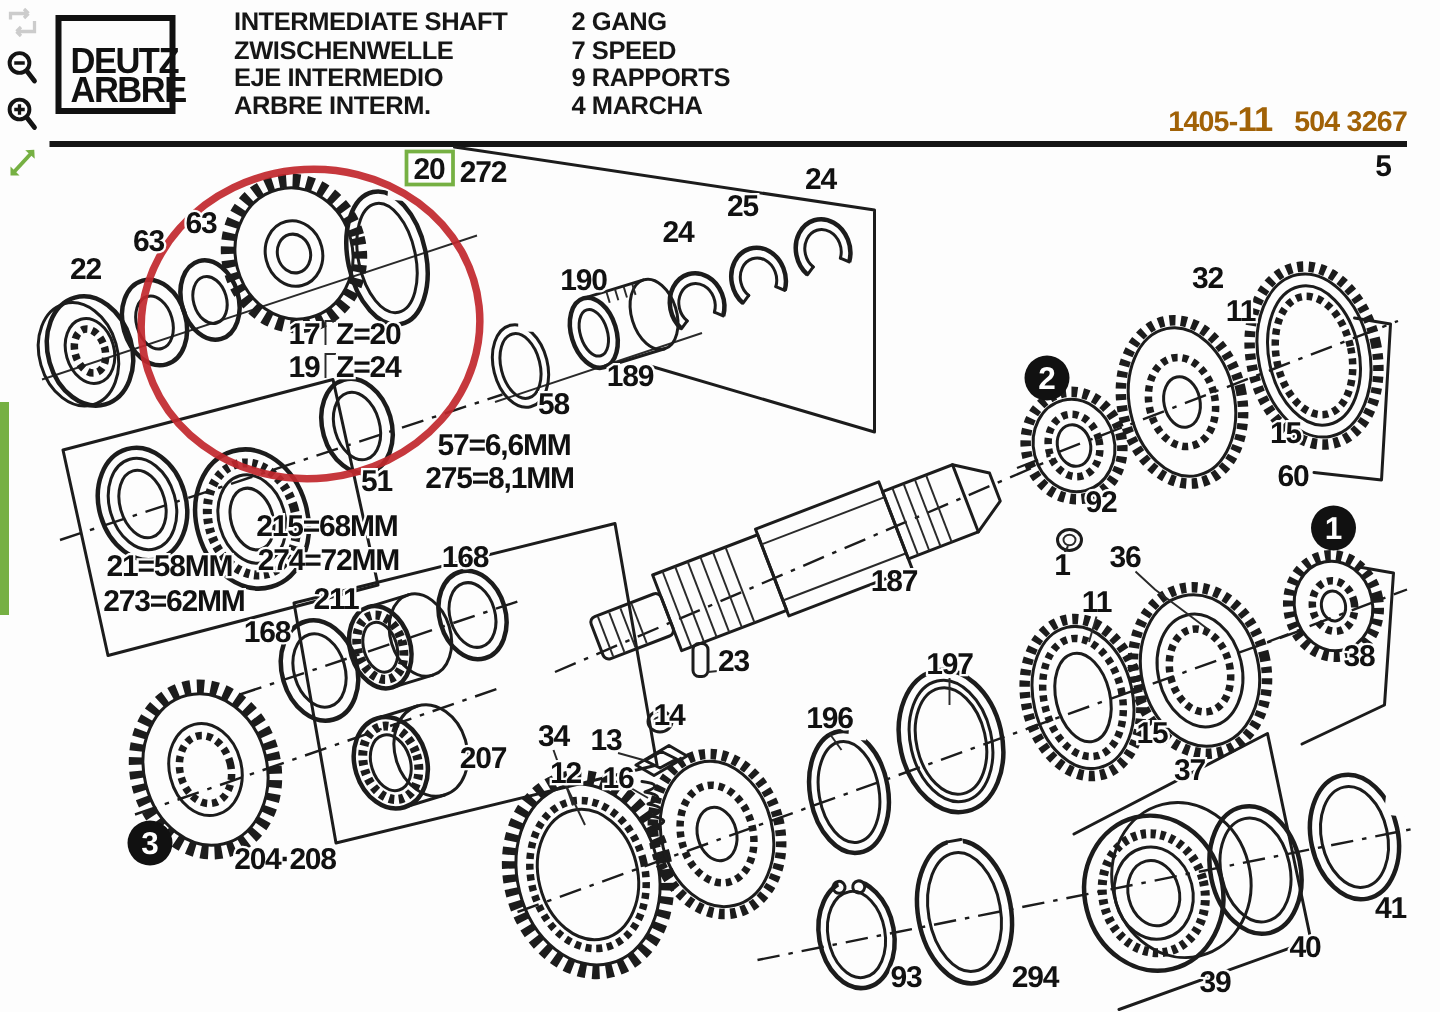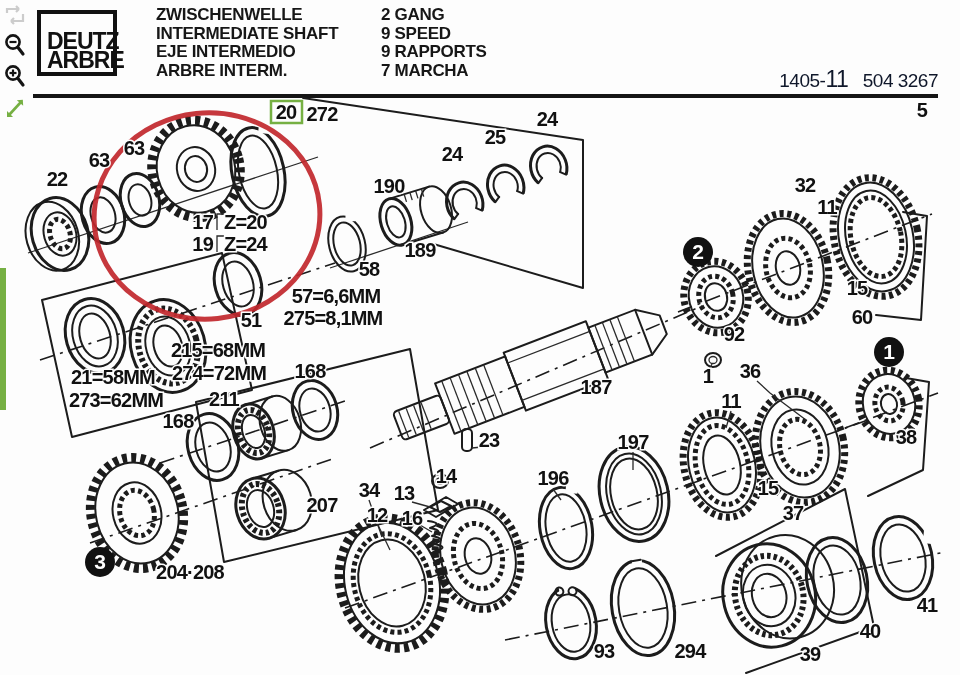--- a/index.html
+++ b/index.html
@@ -5,21 +5,21 @@
   html,body{margin:0;padding:0;background:#fff;width:960px;height:675px;overflow:hidden}
   .stage{position:relative;width:960px;height:675px;background:#fdfdfd;font-family:"Liberation Sans",sans-serif}
   .diagram-svg{position:absolute;left:0;top:0;width:960px;height:675px}
   
   .logo{position:absolute;left:37px;top:10px;width:80px;height:66px;border:4px solid #111;
         display:flex;flex-direction:column;justify-content:flex-end;padding:0 0 2px 6px;box-sizing:border-box}
   .logo span{font-weight:bold;font-size:23px;line-height:19px;letter-spacing:-1px;color:#111;transform:scaleY(1.05);transform-origin:left bottom}
   .titles{position:absolute;left:156px;top:6px;margin:0;padding:0;list-style:none}
   .titles li{font-weight:bold;font-size:17px;line-height:18.6px;letter-spacing:-0.3px;color:#161616;white-space:nowrap}
   .variants{left:381px}
-  .doc-code{position:absolute;top:66px;right:22px;font-weight:normal;color:#0f172a;white-space:nowrap}
+  .doc-code{position:absolute;top:66px;right:22px;font-weight:bold;color:#a16207;white-space:nowrap}
   .doc-code .grp{font-size:19px;letter-spacing:-0.5px}
   .doc-code .sheet{font-size:23px;letter-spacing:-0.5px}
   .doc-code .num{font-size:19px;letter-spacing:-0.5px;margin-left:10px}
   .rule{position:absolute;left:33px;top:94px;width:905px;height:4px;background:#151515}
   
   .toolbar{position:absolute;left:2px;top:2px;width:30px;display:flex;flex-direction:column;align-items:flex-start;gap:5px;z-index:5}
   .tb{width:26px;height:26px;display:flex;align-items:center;justify-content:center}
   .green-bar{position:absolute;left:0;top:268px;width:6px;height:142px;background:#76b043;z-index:4}
   
   .ln{fill:none;stroke:#1c1c1c;stroke-width:2;stroke-linejoin:round;stroke-linecap:round}
@@ -70,30 +70,30 @@
     </div>
   </div>
   <div class="green-bar"></div>
 
   <div>
     <div class="logo">
       <span>DEUTZ</span>
       <span>ARBRE</span>
     </div>
     <ul class="titles">
+      <li>INTERMEDIATE SHAFT</li>
       <li>ZWISCHENWELLE</li>
-      <li>INTERMEDIATE SHAFT</li>
       <li>EJE INTERMEDIO</li>
       <li>ARBRE INTERM.</li>
     </ul>
     <ul class="titles variants">
       <li>2 GANG</li>
-      <li>9 SPEED</li>
+      <li>7 SPEED</li>
       <li>9 RAPPORTS</li>
-      <li>7 MARCHA</li>
+      <li>4 MARCHA</li>
     </ul>
     <div class="doc-code">
       <span class="grp">1405-</span><span class="sheet">11</span>
       <span class="num">504 3267</span>
     </div>
     <div class="rule"></div>
   </div>
 
   <svg class="diagram-svg" viewBox="0 0 960 675">
 

